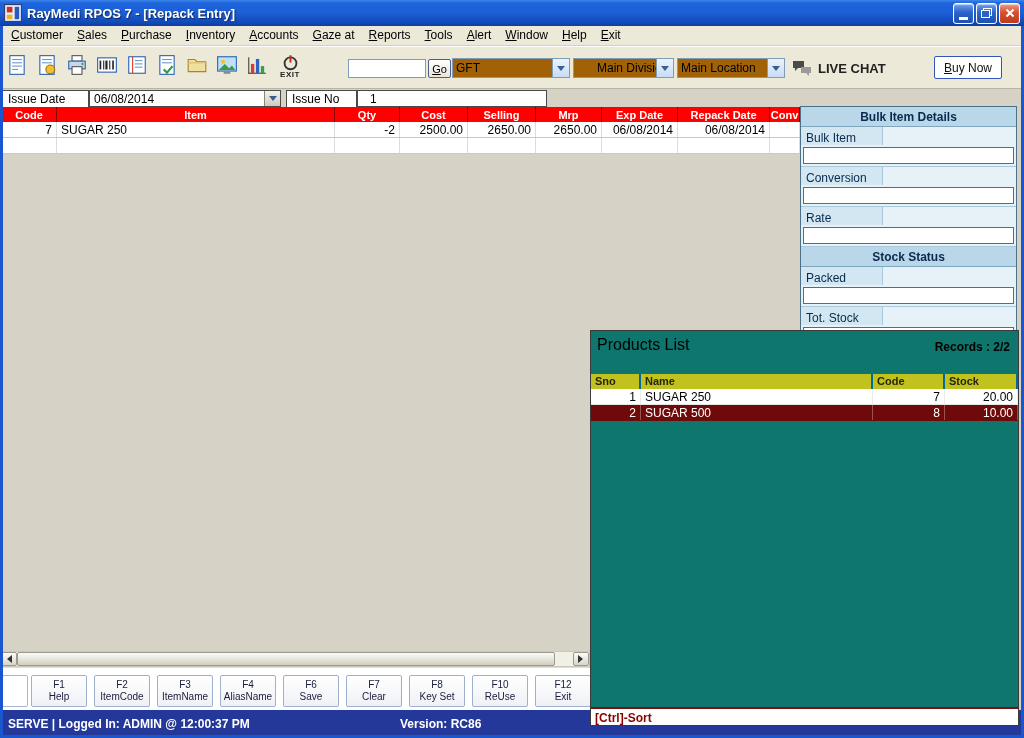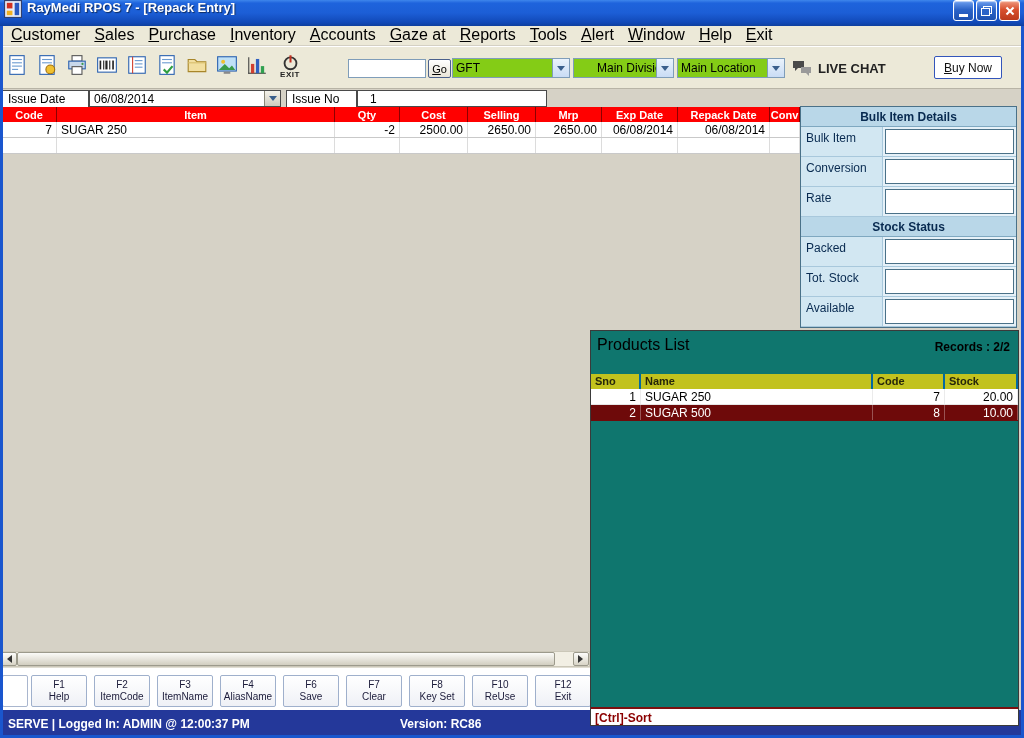--- a/index.html
+++ b/index.html
@@ -1,56 +1,56 @@
 <!DOCTYPE html>
 <html><head>
 <meta charset="utf-8">
 <style>
   * { margin:0; padding:0; box-sizing:border-box; }
   body { background:#3A6EA5; font-family:"Liberation Sans", sans-serif; }
   #root { position:relative; width:1024px; height:738px; background:#D6D2C6; overflow:hidden; }
 
   
   .titlebar { position:absolute; left:0; top:0; width:100%; height:26px; padding:0 4px;
-    display:flex; align-items:flex-start;
+    display:flex; align-items:center;
     background:linear-gradient(180deg,#3E86EC 0%,#1E63DC 12%,#1C5ED6 50%,#1149B8 86%,#0E3F9E 100%); }
   .app-icon { width:18px; height:18px; margin-right:5px; flex:0 0 auto; }
   .window-title { flex:1; color:#fff; font-weight:bold; font-size:13px; text-shadow:1px 1px 1px rgba(0,0,0,.55); white-space:nowrap; overflow:hidden; }
   .winbtns { display:flex; gap:2px; }
   .wb { width:21px; height:21px; border-radius:3px; border:1px solid #fff; cursor:pointer;
     display:flex; align-items:center; justify-content:center;
     background:linear-gradient(180deg,#6FA0F0,#2B63C8 45%,#1E51B0); box-shadow:inset 0 1px 1px rgba(255,255,255,.6); }
   .wb.close { background:linear-gradient(180deg,#F09A80,#D8502E 45%,#BC3A1C); }
   .min-glyph { width:9px; height:3px; background:#fff; margin-top:10px; }
   .restore-glyph { position:relative; width:11px; height:10px; }
   .restore-glyph::before { content:""; position:absolute; right:0; top:0; width:7px; height:6px; border:1px solid #fff; }
   .restore-glyph::after { content:""; position:absolute; left:0; bottom:0; width:7px; height:6px; border:1px solid #fff; background:#2B63C8; }
   .close-glyph { position:relative; width:12px; height:12px; }
   .close-glyph::before,.close-glyph::after { content:""; position:absolute; left:5px; top:1px; width:2px; height:10px; background:#fff; }
   .close-glyph::before { transform:rotate(45deg); } .close-glyph::after { transform:rotate(-45deg); }
 
   
   .menubar { position:absolute; left:0; top:26px; width:100%; height:20px; background:#ECE9D8;
     border-bottom:1px solid #D4D0C4; display:flex; align-items:center; padding-left:4px; }
-  .menu-item { display:inline-block; padding:2px 7px 3px; font-size:16px; color:#000; cursor:default; }
+  .menu-item { display:inline-block; padding:2px 7px 3px; font-size:12px; color:#000; cursor:default; }
   .menu-item::first-letter { text-decoration:underline; }
 
   
   .toolbar { position:absolute; left:0; top:46px; width:100%; height:43px; background:#ECE9D8;
     border-top:1px solid #FFFFFF; border-bottom:1px solid #B8B4A6; }
   .tb-icons { position:absolute; left:6px; top:7px; display:flex; gap:8px; align-items:flex-start; }
   .tb-icon { width:22px; display:flex; flex-direction:column; align-items:center; cursor:pointer; }
   .tb-icon.exit { width:28px; }
   .exit-label { font-size:8px; font-weight:bold; color:#222; letter-spacing:.5px; line-height:8px; }
   .tb-search { position:absolute; left:348px; top:12px; width:78px; height:19px; background:#fff; border:1px solid #7F9DB9; }
   .tb-go { position:absolute; left:428px; top:12px; width:23px; height:19px; background:linear-gradient(#FFFFFF,#E9E5D8);
     border:1px solid #4B618C; border-radius:2px; font-size:11px; display:flex; align-items:center; justify-content:center; cursor:pointer; }
   .ul-first { display:inline-block; }
   .ul-first::first-letter { text-decoration:underline; }
-  .combo { position:absolute; top:11px; height:20px; background:#84cc16; border:1px solid #7F9DB9; display:flex; font-size:12px; cursor:pointer; }
+  .combo { position:absolute; top:11px; height:20px; background:#a16207; border:1px solid #7F9DB9; display:flex; font-size:12px; cursor:pointer; }
   .combo .val { flex:1; padding:2px 3px 0; white-space:nowrap; overflow:hidden; }
   .combo .cbtn { width:17px; border-left:1px solid #7F9DB9; background:linear-gradient(#EAF3FC,#C9DCF5);
     display:flex; align-items:center; justify-content:center; }
   .tri-down { width:0; height:0; border:4px solid transparent; border-top:5px solid #3A5F8C; margin-top:4px; }
   .combo-gft { left:452px; width:118px; }
   .combo-div { left:573px; width:101px;padding-left:20px; }
   .combo-loc { left:677px; width:108px; }
   .livechat { position:absolute; left:792px; top:13px; display:flex; align-items:center; gap:6px;
     font-weight:bold; font-size:13px; color:#222; cursor:pointer; }
   .buynow { position:absolute; left:934px; top:9px; width:68px; height:23px; background:#fff;
@@ -75,21 +75,21 @@
   .gc { display:flex; align-items:center; padding:0 4px; border-right:1px solid #DCDCDC; white-space:nowrap; overflow:hidden; }
   .gc.num { justify-content:flex-end; }
   .col-code{width:55px} .col-item{width:278px} .col-qty{width:65px} .col-cost{width:68px}
   .col-sell{width:68px} .col-mrp{width:66px} .col-exp{width:76px} .col-rep{width:92px} .col-conv{flex:1}
 
   
   .bulk-panel { position:absolute; left:800px; top:106px; width:217px; background:#E6F1F8;
     border:1px solid #4A7188; font-size:12px; }
   .bp-header { height:20px; background:#B9D7E8; border-bottom:1px solid #7FA8C0;
     display:flex; align-items:center; justify-content:center; font-weight:bold; color:#082A50; }
-  .bp-row { display:flex; height:30px; border-bottom:1px solid #A8C8DC; }
+  .bp-row { display:flex; height:40px; border-bottom:1px solid #A8C8DC;flex-direction:column; }
   .bp-label { width:82px; background:#D2E7F2; color:#082A50; padding:4px 0 0 5px; border-right:1px solid #A8C8DC; white-space:nowrap; }
   .bp-field { flex:1; padding:2px; }
   .bp-input { width:100%; height:100%; background:#fff; border:1px solid #4A7188; }
 
   
   .hscroll { position:absolute; left:0; top:651px; width:590px; height:16px; background:#F2EFE4; border:1px solid #CBC7B8; display:flex; }
   .sb-btn { width:16px; height:14px; background:linear-gradient(#FDFDFB,#D8D4C6); border:1px solid #9C9A8C; border-radius:2px;
     display:flex; align-items:center; justify-content:center; cursor:pointer; }
   .sb-thumb { width:538px; height:14px; background:linear-gradient(#FBFBF8,#D2CEC0); border:1px solid #9C9A8C; border-radius:2px; cursor:grab; }
   .sb-btn.right { margin-left:auto; }

